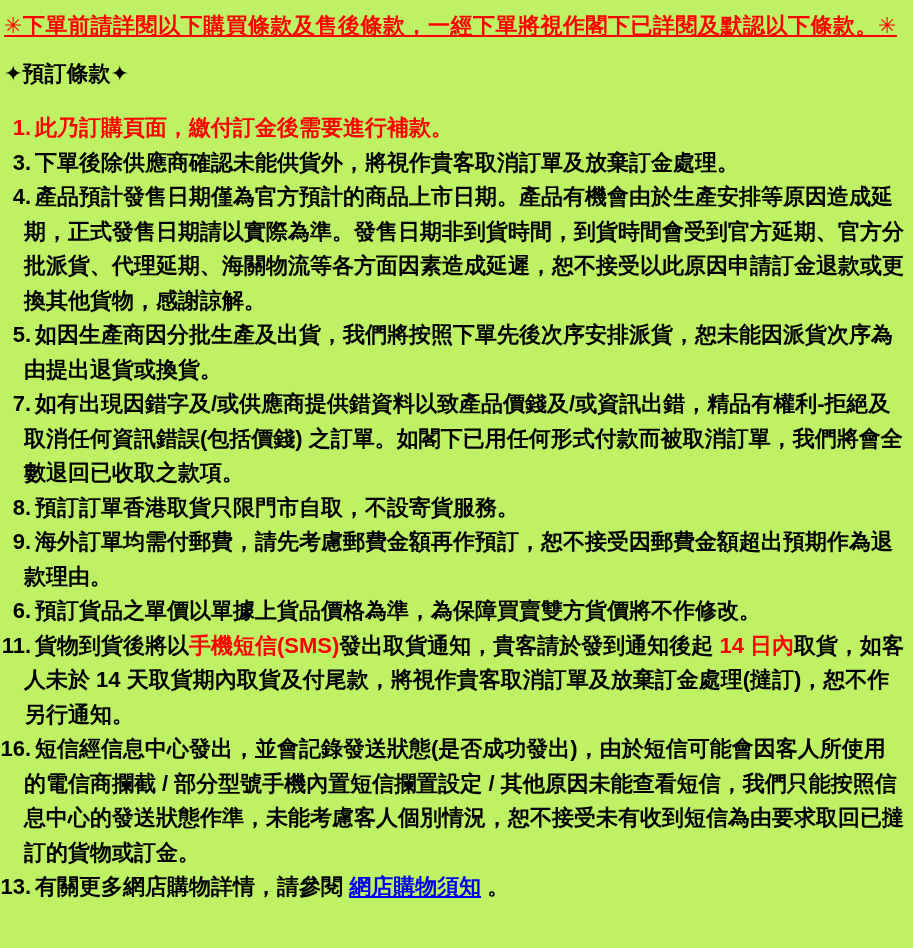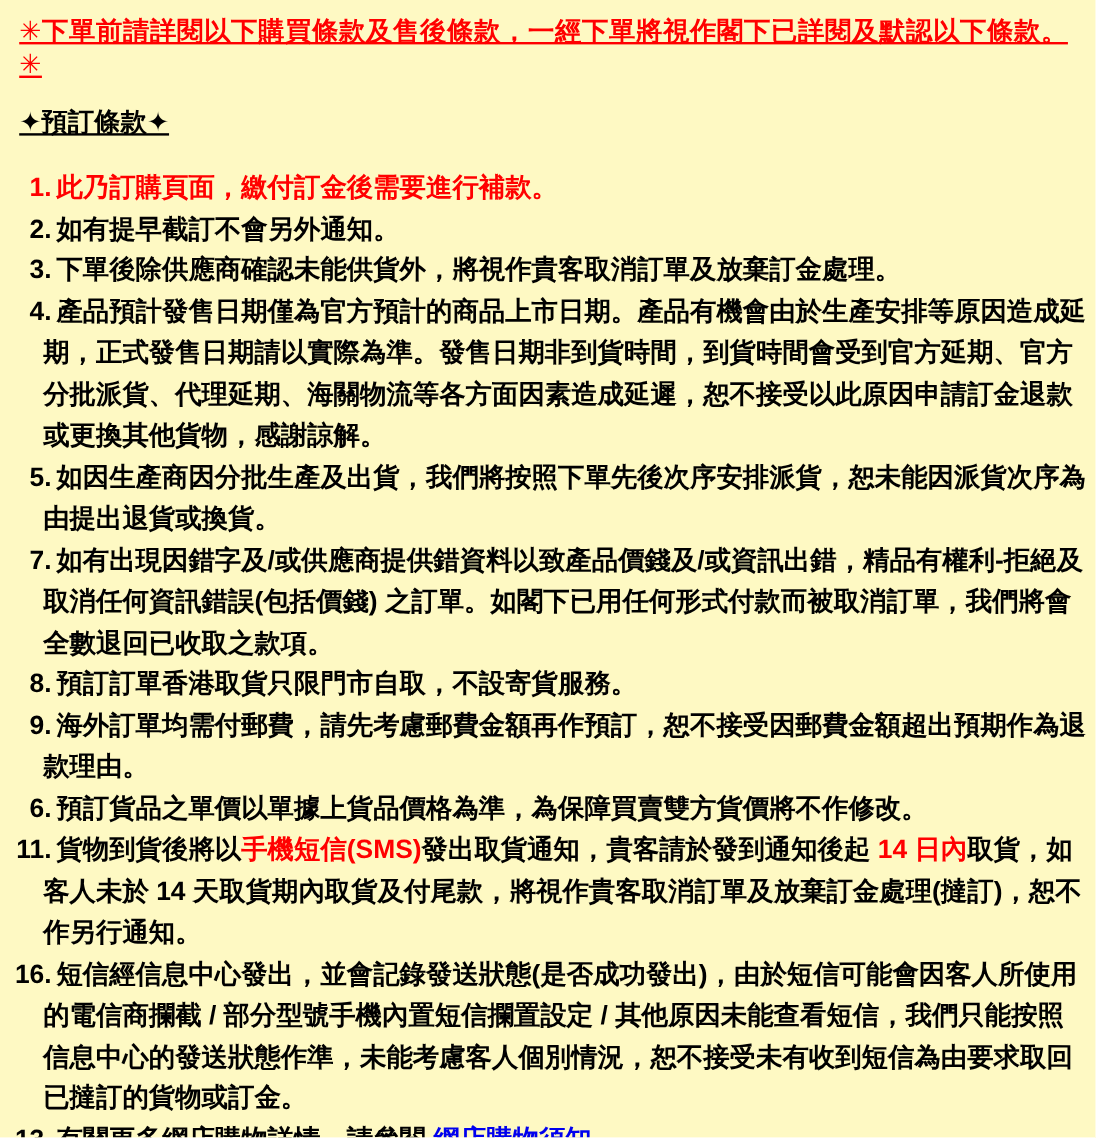--- a/index.html
+++ b/index.html
@@ -10,38 +10,37 @@
   body {
     font-family: "Liberation Sans", "DejaVu Sans", sans-serif;
     font-weight: bold;
     color: #000000;
   }
   .page {
     position: relative;
     width: 913px;
     height: 948px;
     box-sizing: border-box;
-    padding: 12px 8px 6px 12px;
+    padding: 12px 8px 6px 0;
     overflow: hidden;
-    background: #fef9c3;
+    background: #bef264;
   }
   .notice {
     color: #ff0000;
     font-size: 22px;
     line-height: 28px;
     text-decoration: underline;
     margin: 0 0 21px 4px;
     letter-spacing: 0.5px;
   }
   .section-title {
     display: inline-block;
     font-size: 22px;
     line-height: 26px;
     color: #000000;
-    text-decoration: underline;
     margin: 0 0 24px 4px;
   }
   .terms {
     list-style: none;
     margin: 0;
     padding: 0;
     font-size: 22px;
     line-height: 34.5px;
   }
   .term-item {
@@ -74,21 +73,20 @@
 
 <div class="page">
   <div class="notice">✳下單前請詳閱以下購買條款及售後條款，一經下單將視作閣下已詳閱及默認以下條款。✳</div>
 
   <div>
     <span class="section-title">✦預訂條款✦</span>
   </div>
 
   <ol class="terms">
       <li class="term-item red"><span class="num">1.</span><span class="content"><span class="seg plain">此乃訂購頁面，繳付訂金後需要進行補款。</span></span></li>
-      <li class="term-item"><span class="num">2.</span><span class="content"><span class="seg plain">如有提早截訂不會另外通知。</span></span></li>
       <li class="term-item"><span class="num">3.</span><span class="content"><span class="seg plain">下單後除供應商確認未能供貨外，將視作貴客取消訂單及放棄訂金處理。</span></span></li>
       <li class="term-item"><span class="num">4.</span><span class="content"><span class="seg plain">產品預計發售日期僅為官方預計的商品上市日期。產品有機會由於生產安排等原因造成延期，正式發售日期請以實際為準。發售日期非到貨時間，到貨時間會受到官方延期、官方分批派貨、代理延期、海關物流等各方面因素造成延遲，恕不接受以此原因申請訂金退款或更換其他貨物，感謝諒解。</span></span></li>
       <li class="term-item"><span class="num">5.</span><span class="content"><span class="seg plain">如因生產商因分批生產及出貨，我們將按照下單先後次序安排派貨，恕未能因派貨次序為由提出退貨或換貨。</span></span></li>
       <li class="term-item"><span class="num">7.</span><span class="content"><span class="seg plain">如有出現因錯字及/或供應商提供錯資料以致產品價錢及/或資訊出錯，精品有權利-拒絕及取消任何資訊錯誤(包括價錢) 之訂單。如閣下已用任何形式付款而被取消訂單，我們將會全數退回已收取之款項。</span></span></li>
       <li class="term-item"><span class="num">8.</span><span class="content"><span class="seg plain">預訂訂單香港取貨只限門市自取，不設寄貨服務。</span></span></li>
       <li class="term-item"><span class="num">9.</span><span class="content"><span class="seg plain">海外訂單均需付郵費，請先考慮郵費金額再作預訂，恕不接受因郵費金額超出預期作為退款理由。</span></span></li>
       <li class="term-item"><span class="num">6.</span><span class="content"><span class="seg plain">預訂貨品之單價以單據上貨品價格為準，為保障買賣雙方貨價將不作修改。</span></span></li>
       <li class="term-item"><span class="num">11.</span><span class="content"><span class="seg plain">貨物到貨後將以</span><span class="seg red-underline">手機短信(SMS)</span><span class="seg plain">發出取貨通知，貴客請於發到通知後起 </span><span class="seg red-underline">14 日內</span><span class="seg plain">取貨，如客人未於 14 天取貨期內取貨及付尾款，將視作貴客取消訂單及放棄訂金處理(撻訂)，恕不作另行通知。</span></span></li>
       <li class="term-item"><span class="num">16.</span><span class="content"><span class="seg plain">短信經信息中心發出，並會記錄發送狀態(是否成功發出)，由於短信可能會因客人所使用的電信商攔截 / 部分型號手機內置短信攔置設定 / 其他原因未能查看短信，我們只能按照信息中心的發送狀態作準，未能考慮客人個別情況，恕不接受未有收到短信為由要求取回已撻訂的貨物或訂金。</span></span></li>
       <li class="term-item"><span class="num">13.</span><span class="content"><span class="seg plain">有關更多網店購物詳情，請參閱 </span><a href="#" class="seg link">網店購物須知</a><span class="seg plain"> 。</span></span></li>

